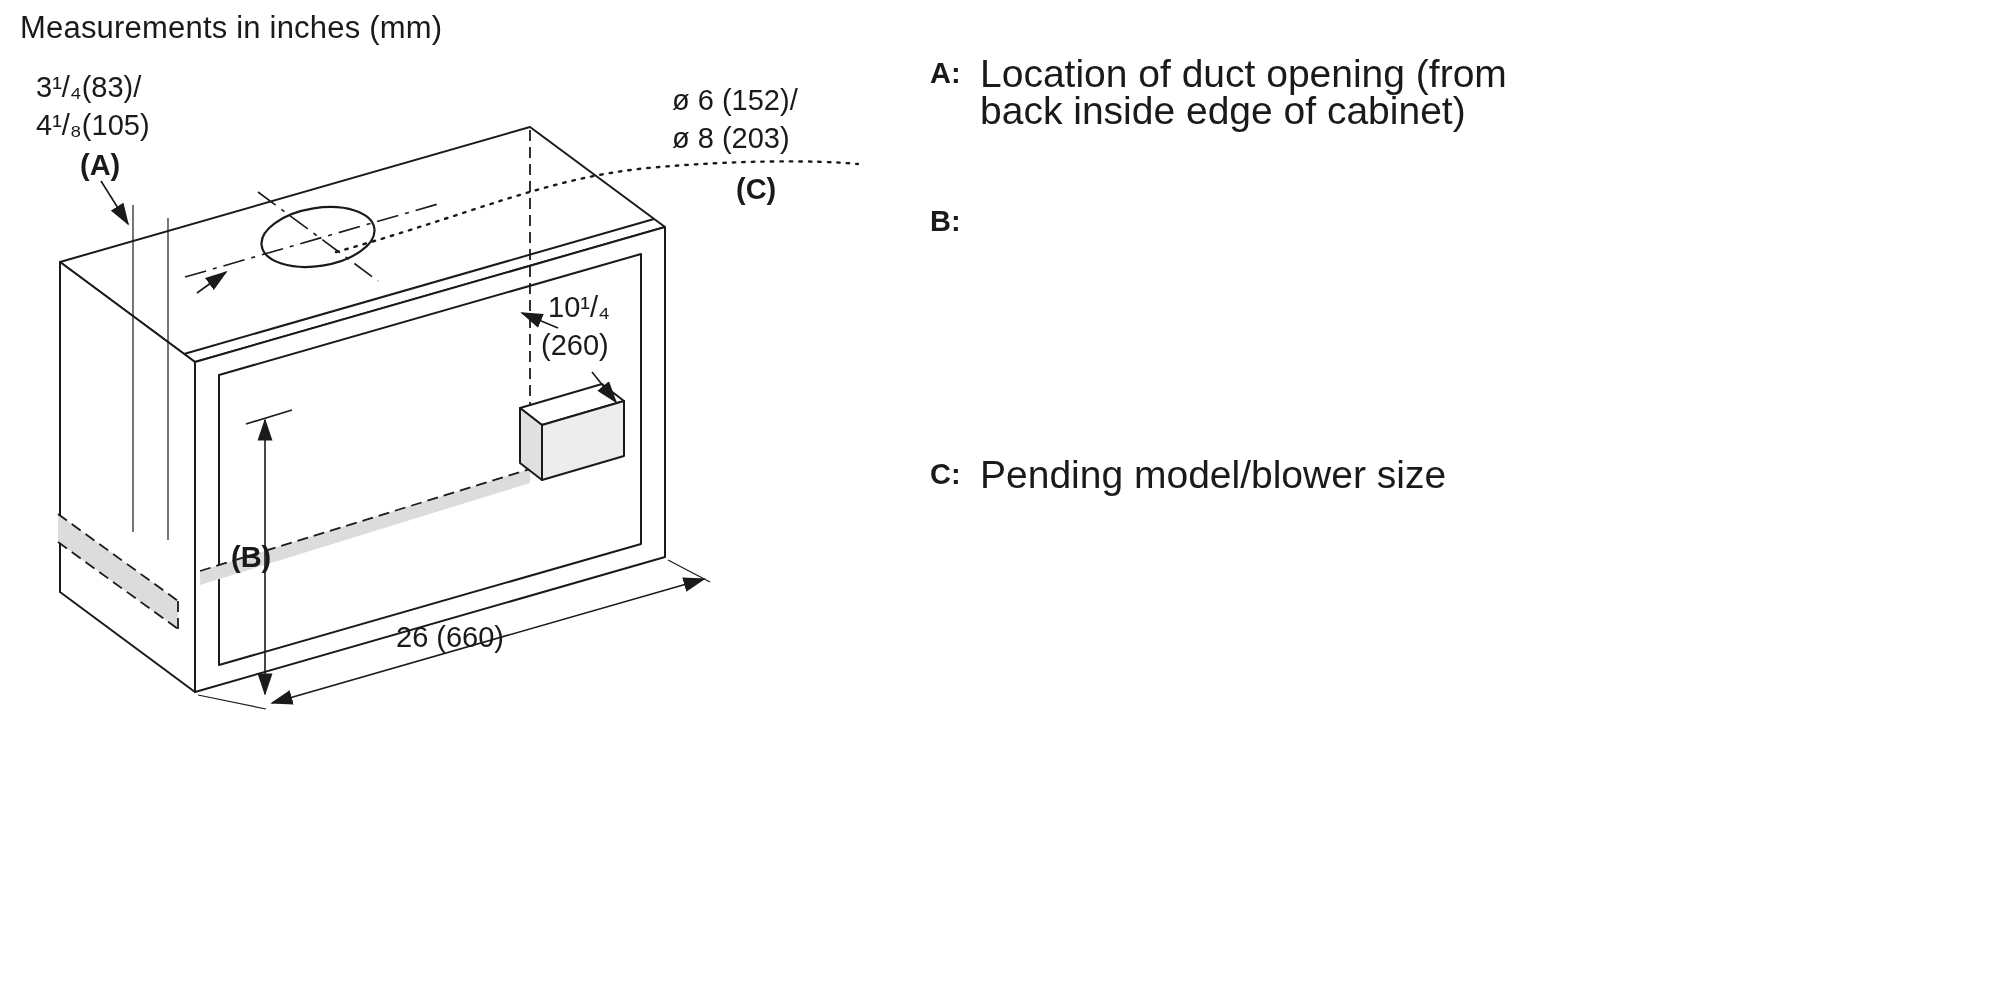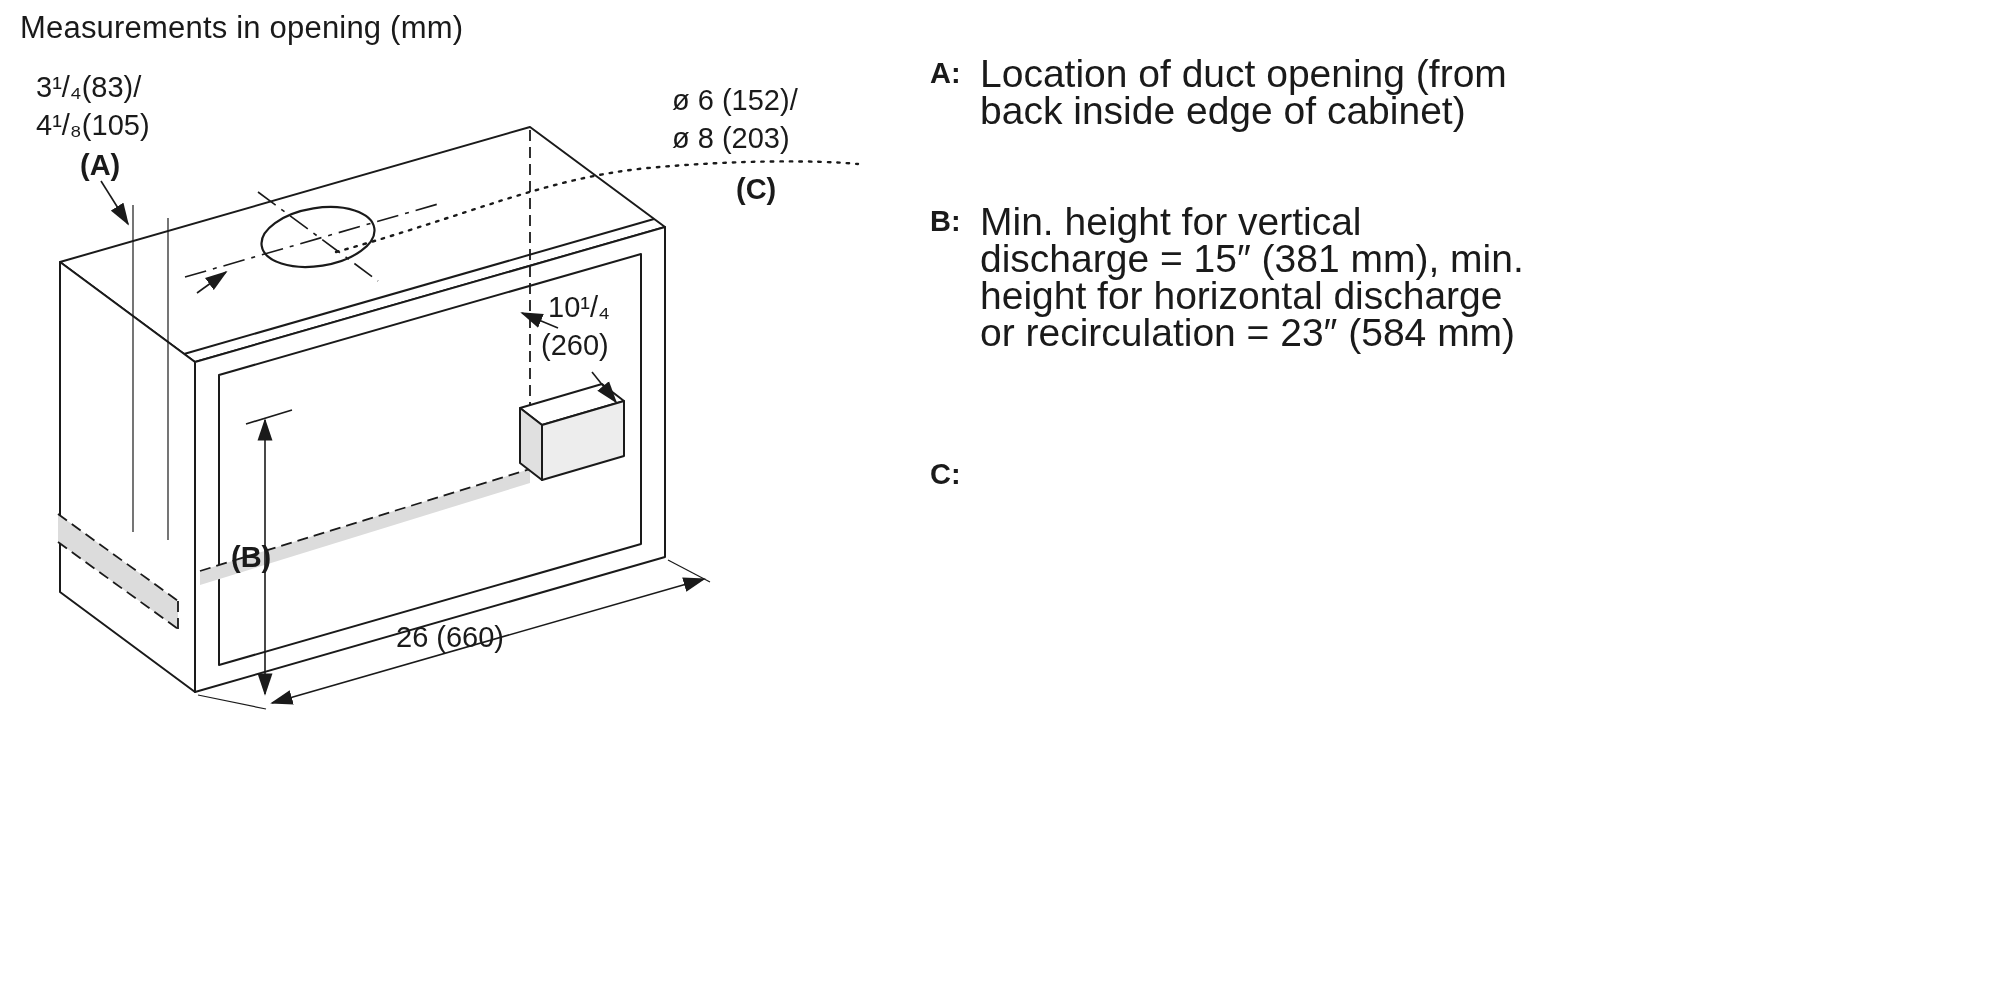--- a/index.html
+++ b/index.html
@@ -57,21 +57,21 @@
     line-height: 37px;
     white-space: pre-line;
   }
   .row-a { top: 3px; }
   .row-b { top: 151px; }
   .row-c { top: 404px; }
 </style>
 </head>
 <body>
 
-<div class="page-title">Measurements in opening (mm)</div>
+<div class="page-title">Measurements in inches (mm)</div>
 
 <svg class="diagram-svg" width="900" height="780" viewBox="0 0 900 780">
   <defs>
     <marker id="ah" viewBox="0 0 12 8" refX="11" refY="4" markerWidth="14" markerHeight="10" orient="auto-start-reverse">
       <path d="M0,0 L12,4 L0,8 Z" fill="#1a1a1a"></path>
     </marker>
   </defs>
 
   <g stroke="#1a1a1a" stroke-width="2" fill="#ffffff" stroke-linejoin="round">
 
@@ -155,21 +155,18 @@
 </svg>
 
 <div class="legend">
   <div class="legend-row row-a">
     <span class="key">A:</span>
     <span class="desc">Location of duct opening (from
 back inside edge of cabinet)</span>
   </div>
   <div class="legend-row row-b">
     <span class="key">B:</span>
-    <span class="desc">Min. height for vertical
-discharge = 15″ (381 mm), min.
-height for horizontal discharge
-or recirculation = 23″ (584 mm)</span>
   </div>
   <div class="legend-row row-c">
     <span class="key">C:</span>
+    <span class="desc">Pending model/blower size</span>
   </div>
 </div>
 
 </body></html>

